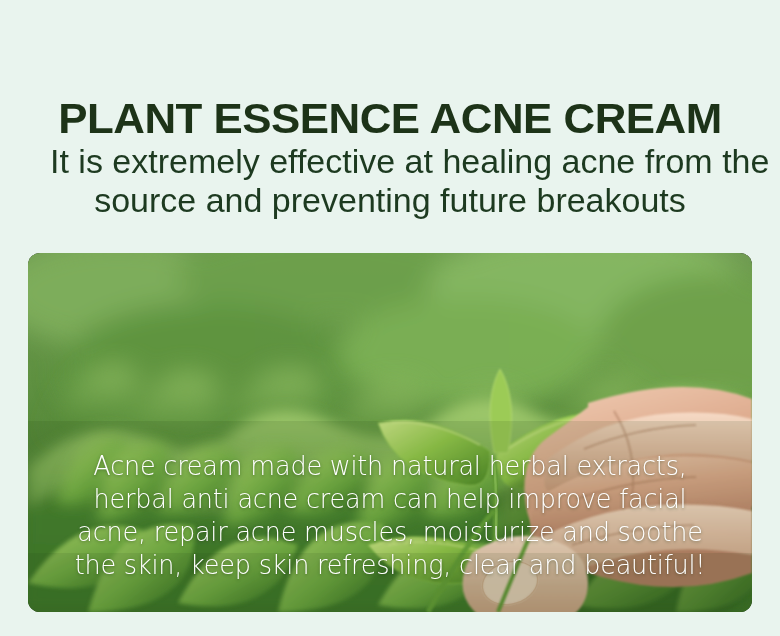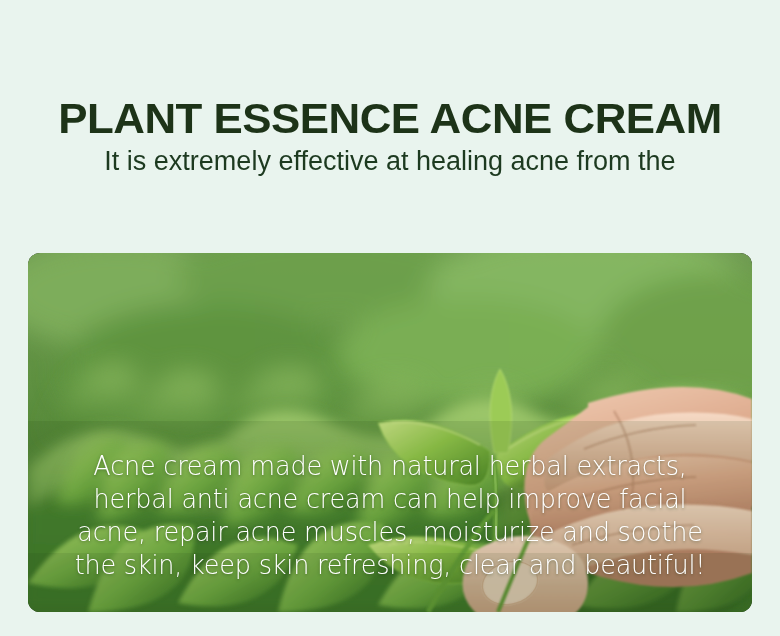--- a/index.html
+++ b/index.html
@@ -43,21 +43,21 @@
   
   .subtitle {
     position: absolute;
     left: 50px;
     top: 142px;
     width: 680px;
     text-align: center;
     color: #1d3a20;
     font-family: "Liberation Sans", sans-serif;
     font-weight: normal;
-    font-size: 27px;
+    font-size: 34px;
     line-height: 39px;
   }
   .subtitle .sline {
     display: block;
     white-space: nowrap;
   }
 
   
   .photo {
     position: absolute;
@@ -98,20 +98,21 @@
 </style>
 </head>
 <body>
 
 <div class="page">
 
   <h1 class="headline">PLANT ESSENCE ACNE CREAM</h1>
 
   <div class="subtitle">
     <span class="sline">It is extremely effective at healing acne from the</span>
+    <span class="sline">source and preventing future breakouts</span>
   </div>
 
   <div class="photo">
     <svg viewBox="0 0 724 359" preserveAspectRatio="xMidYMid slice">
       <defs>
         <linearGradient id="skyG" x1="0" y1="0" x2="0" y2="1">
           <stop offset="0%" stop-color="#6f9a52"></stop>
           <stop offset="35%" stop-color="#5f9141"></stop>
           <stop offset="100%" stop-color="#3f7227"></stop>
         </linearGradient>

